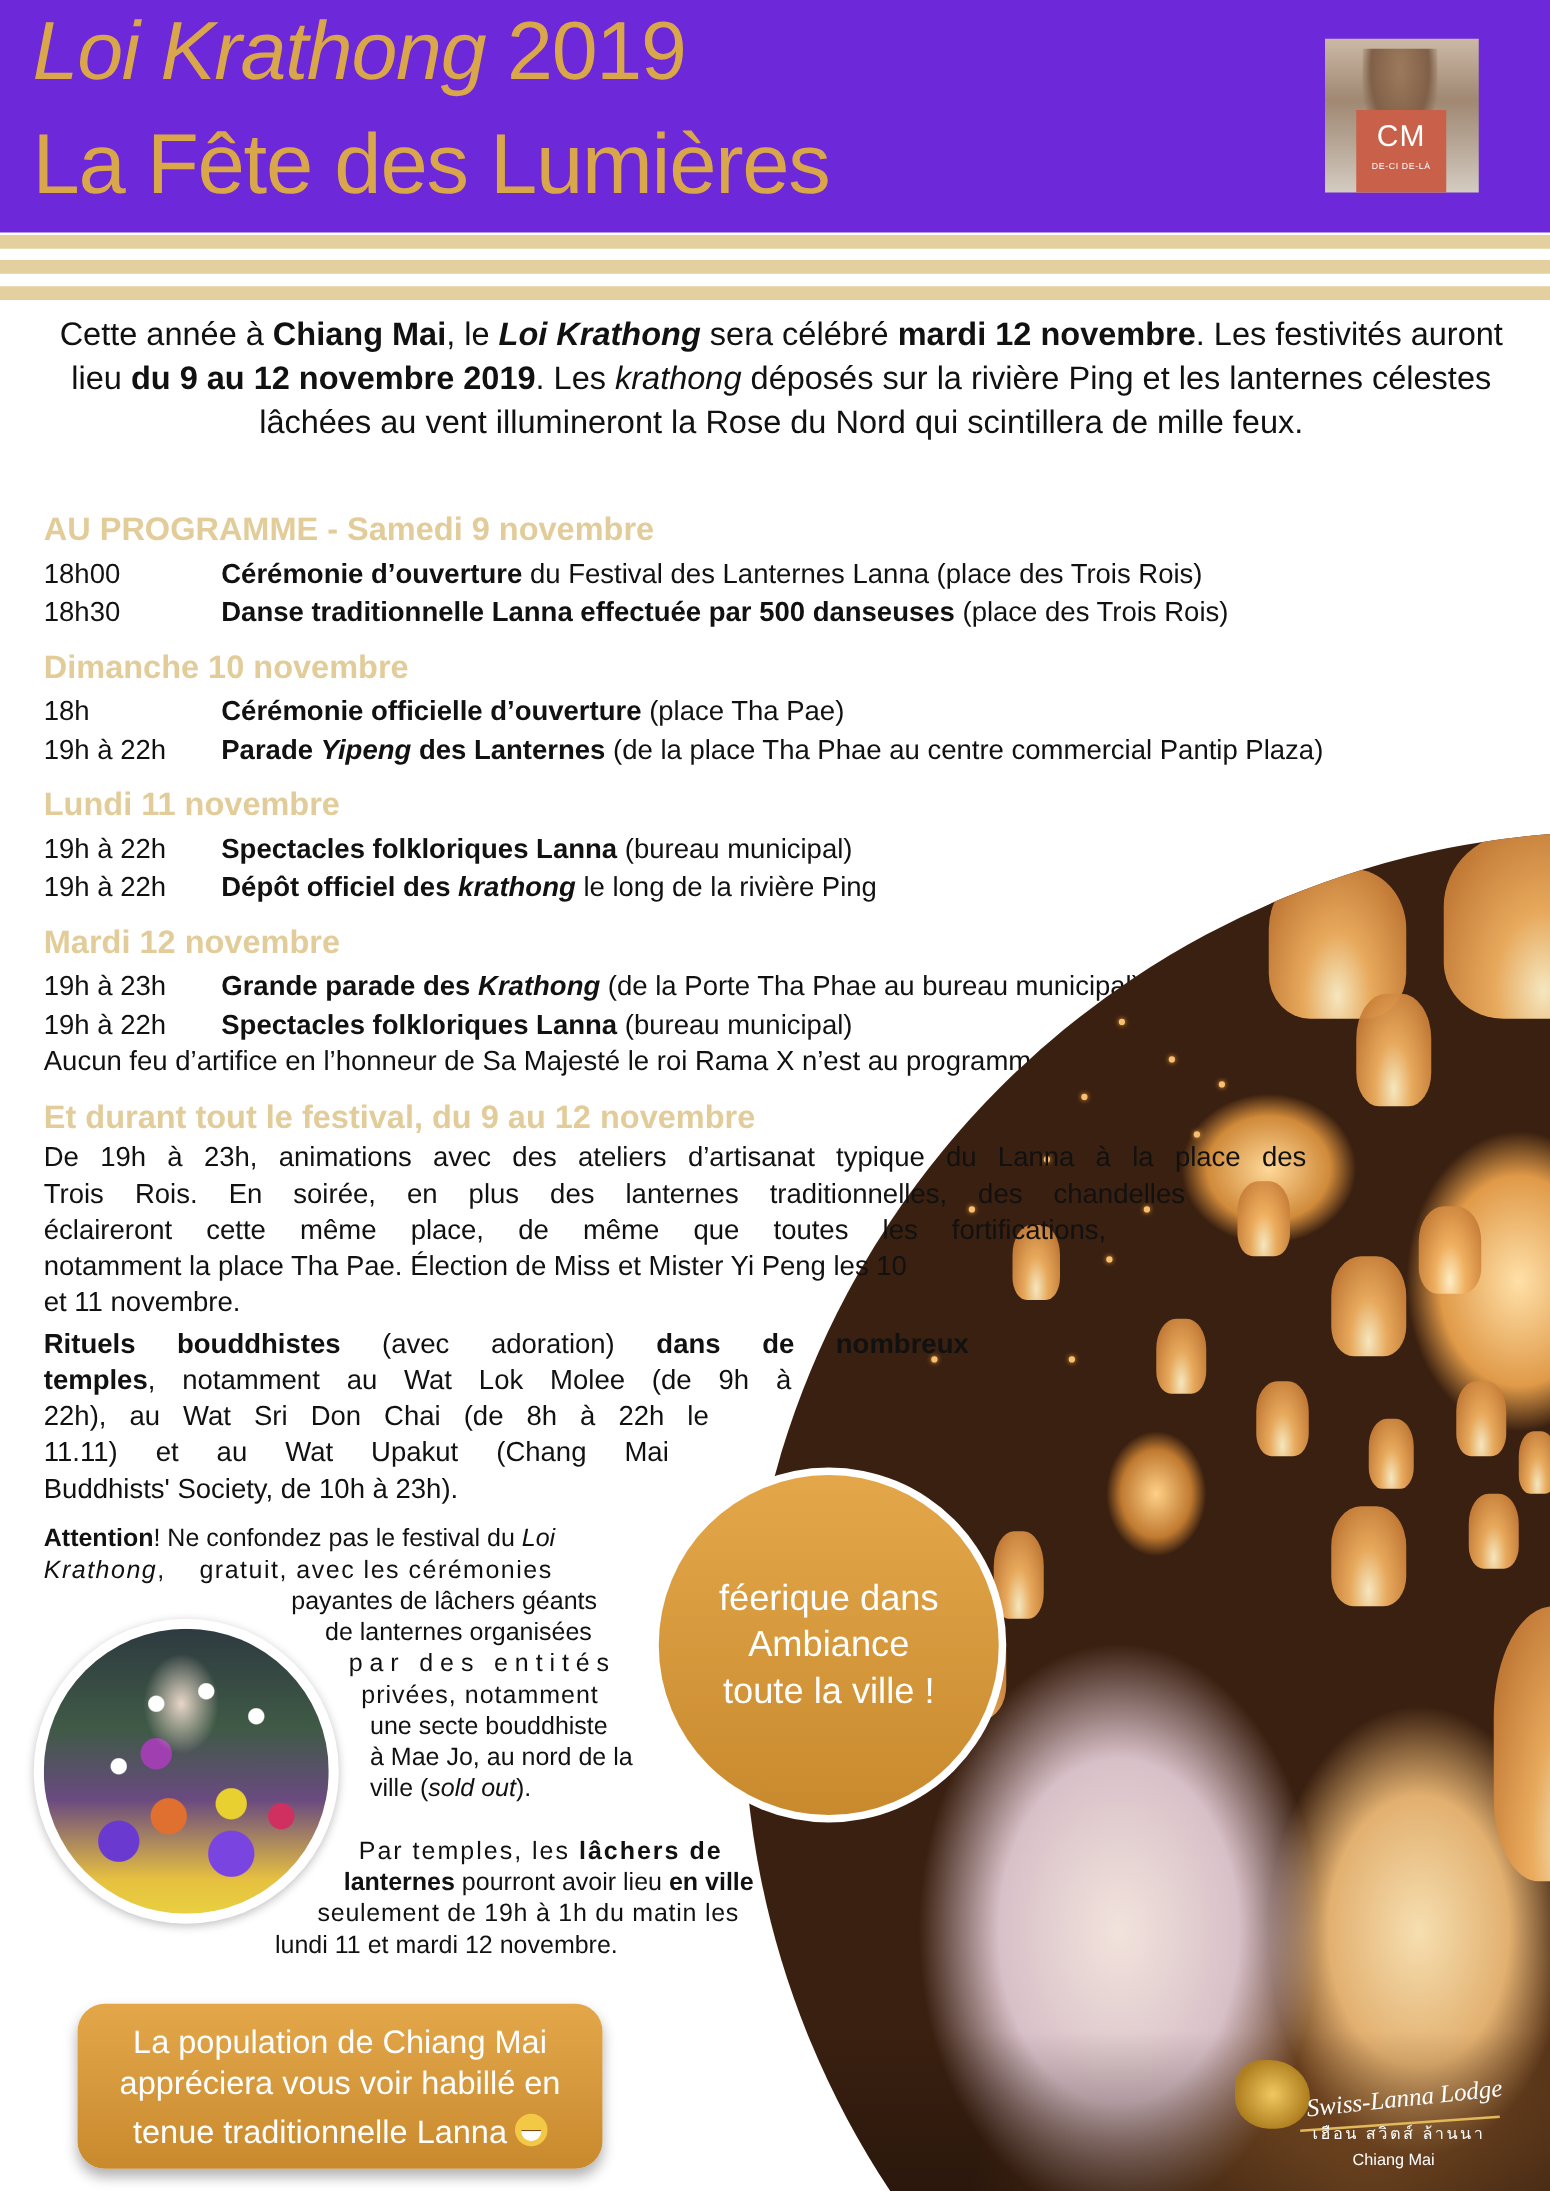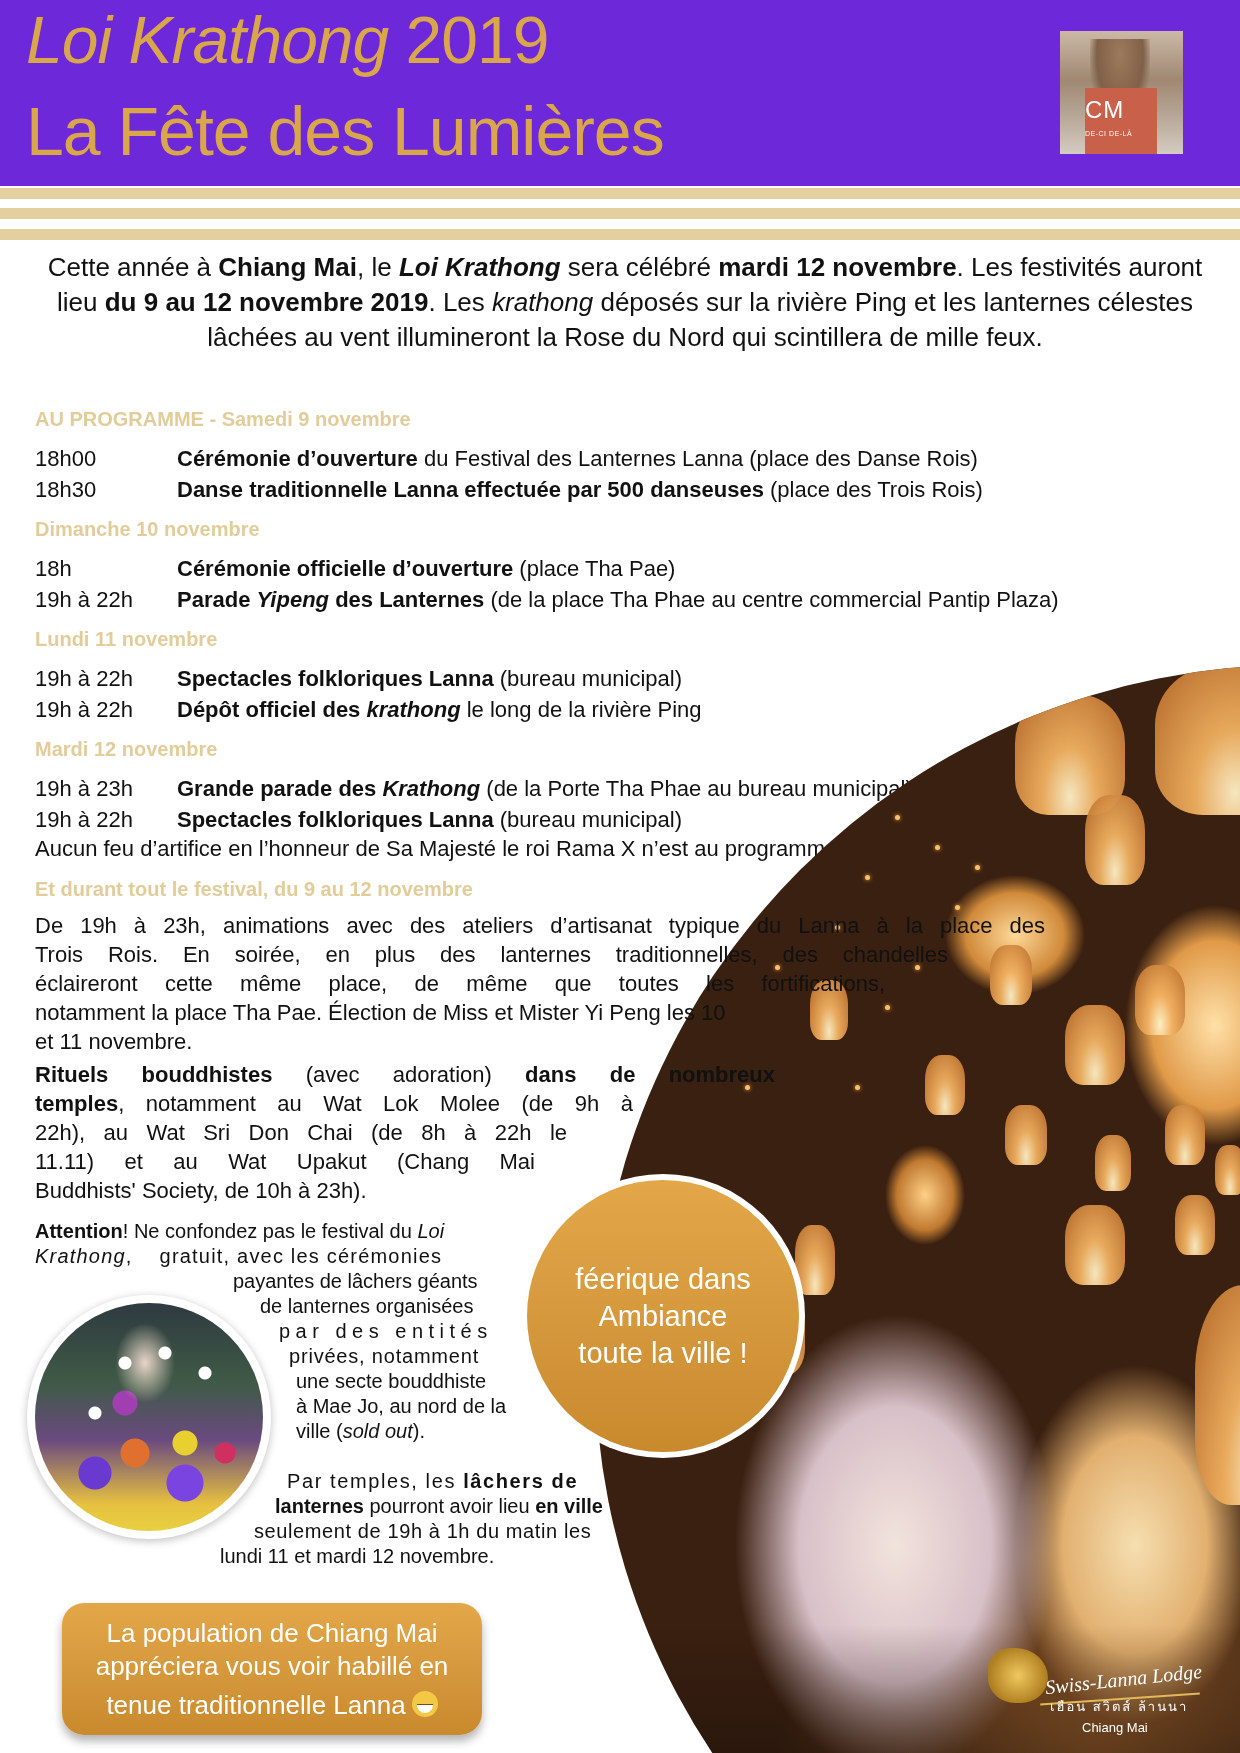--- a/index.html
+++ b/index.html
@@ -3,26 +3,26 @@
 <meta charset="utf-8">
 <style>
   html, body { margin: 0; padding: 0; }
   body { width: 1240px; height: 1753px; position: relative; overflow: hidden; background: #ffffff; font-family: "Liberation Sans", sans-serif; color: #111; }
   .header { position: absolute; left: 0; top: 0; width: 1240px; height: 186px; background: #6d28d9; }
   .title1 { position: absolute; left: 26px; top: 2px; font-size: 66px; color: #d9a74a; font-weight: normal; letter-spacing: -1px; white-space: nowrap; }
   .title1 .it { font-style: italic; }
   .title2 { position: absolute; left: 26px; top: 92px; font-size: 68px; color: #d9a74a; letter-spacing: -1px; white-space: nowrap; }
   .logo { position: absolute; left: 1060px; top: 31px; width: 123px; height: 123px; background: linear-gradient(180deg, #cbb9a6 0%, #a08872 40%, #b8a898 70%, #d4ccc2 100%); overflow: hidden; }
   .logo-temple { position: absolute; left: 30px; top: 8px; width: 60px; height: 80px; background: radial-gradient(ellipse at 50% 20%, #9c7a5c 0%, #806048 55%, rgba(128,96,72,0) 75%); }
-  .logo-box { position: absolute; left: 25px; top: 57px; width: 72px; height: 76px; background: #c9604a; color: #fff; }
+  .logo-box { position: absolute; left: 25px; top: 57px; width: 72px; height: 76px; background: #c9604a; color: #fff; text-align: center; }
   .logo-cm { font-size: 24px; margin-top: 8px; letter-spacing: 1px; }
   .logo-sub { font-size: 7px; margin-top: 6px; letter-spacing: 0.5px; }
   .stripe { position: absolute; left: 0; width: 1240px; height: 11px; background: #e4cf9f; }
   .intro { position: absolute; left: 35px; top: 250px; width: 1180px; font-size: 26px; line-height: 35px; text-align: center; }
-  .sec { position: absolute; left: 35px; font-size: 20px; font-weight: bold; color: #e2cc9a; white-space: nowrap; }
+  .sec { position: absolute; left: 35px; font-size: 26px; font-weight: bold; color: #e2cc9a; white-space: nowrap; }
   .row { position: absolute; left: 35px; font-size: 22px; white-space: nowrap; }
   .row .time { display: inline-block; width: 142px; }
   .note { position: absolute; left: 35px; font-size: 22px; white-space: nowrap; }
   .para { position: absolute; font-size: 22px; line-height: 29px; text-align: justify; }
   .small { position: absolute; font-size: 20px; line-height: 25px; white-space: nowrap; }
   .big-photo { position: absolute; left: 595px; top: 665px; width: 1400px; height: 1400px; border-radius: 50%; overflow: hidden;
     background:
       radial-gradient(circle at 700px 260px, rgba(255,200,120,0.9) 0 3px, transparent 4px),
       radial-gradient(ellipse 160px 230px at 300px 880px, #f2e3dc 0%, #d8c0c8 60%, rgba(216,192,200,0) 100%),
       radial-gradient(ellipse 120px 180px at 540px 880px, #f6dfb0 0%, #e2b070 60%, rgba(226,176,112,0) 100%),
@@ -75,21 +75,21 @@
     </div>
   </div>
 </div>
 <div class="stripe" style="top:188px"></div>
 <div class="stripe" style="top:208px"></div>
 <div class="stripe" style="top:229px"></div>
 
 <div class="intro"><span>Cette année à </span><b>Chiang Mai</b><span>, le </span><b><i>Loi Krathong</i></b><span> sera célébré </span><b>mardi 12 novembre</b><span>. Les festivités auront lieu </span><b>du 9 au 12 novembre 2019</b><span>. Les </span><i>krathong</i><span> déposés sur la rivière Ping et les lanternes célestes lâchées au vent illumineront la Rose du Nord qui scintillera de mille feux.</span></div>
 
 <div class="sec" style="top:408px">AU PROGRAMME - Samedi 9 novembre</div>
-<div class="row" style="top:446px"><span class="time">18h00</span><b>Cérémonie d’ouverture</b><span> du Festival des Lanternes Lanna (place des Danse Rois)</span></div>
+<div class="row" style="top:446px"><span class="time">18h00</span><b>Cérémonie d’ouverture</b><span> du Festival des Lanternes Lanna (place des Trois Rois)</span></div>
 <div class="row" style="top:477px"><span class="time">18h30</span><b>Danse traditionnelle Lanna effectuée par 500 danseuses</b><span> (place des Trois Rois)</span></div>
 
 <div class="sec" style="top:518px">Dimanche 10 novembre</div>
 <div class="row" style="top:556px"><span class="time">18h</span><b>Cérémonie officielle d’ouverture</b><span> (place Tha Pae)</span></div>
 <div class="row" style="top:587px"><span class="time">19h à 22h</span><b>Parade </b><b><i>Yipeng</i></b><b> des Lanternes</b><span> (de la place Tha Phae au centre commercial Pantip Plaza)</span></div>
 
 <div class="sec" style="top:628px">Lundi 11 novembre</div>
 <div class="row" style="top:666px"><span class="time">19h à 22h</span><b>Spectacles folkloriques Lanna</b><span> (bureau municipal)</span></div>
 <div class="row" style="top:697px"><span class="time">19h à 22h</span><b>Dépôt officiel des </b><b><i>krathong</i></b><span> le long de la rivière Ping</span></div>
 

